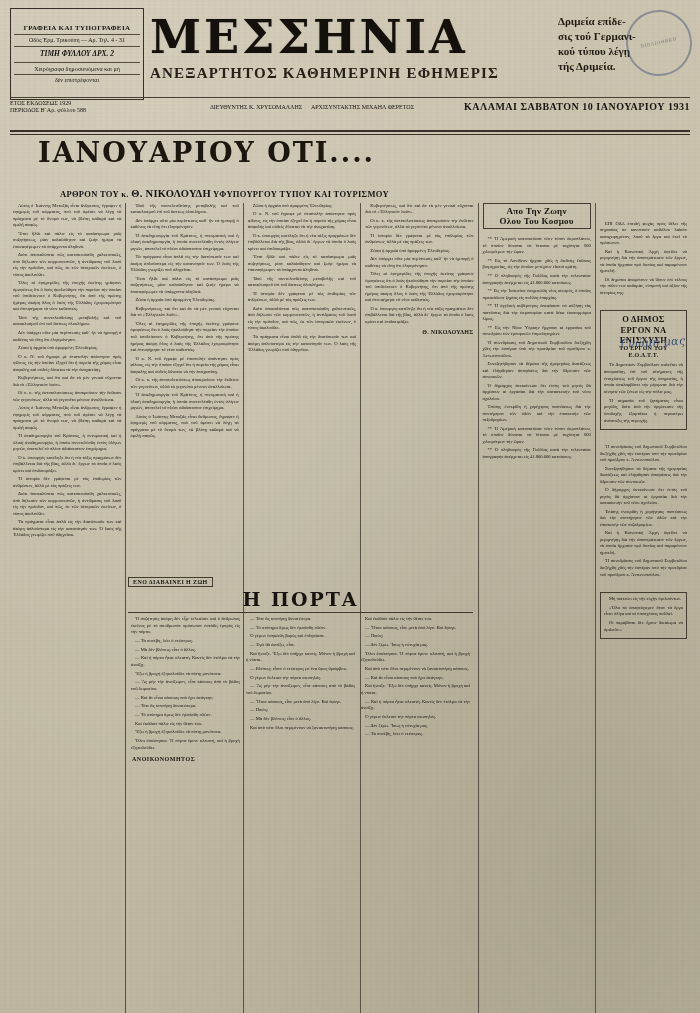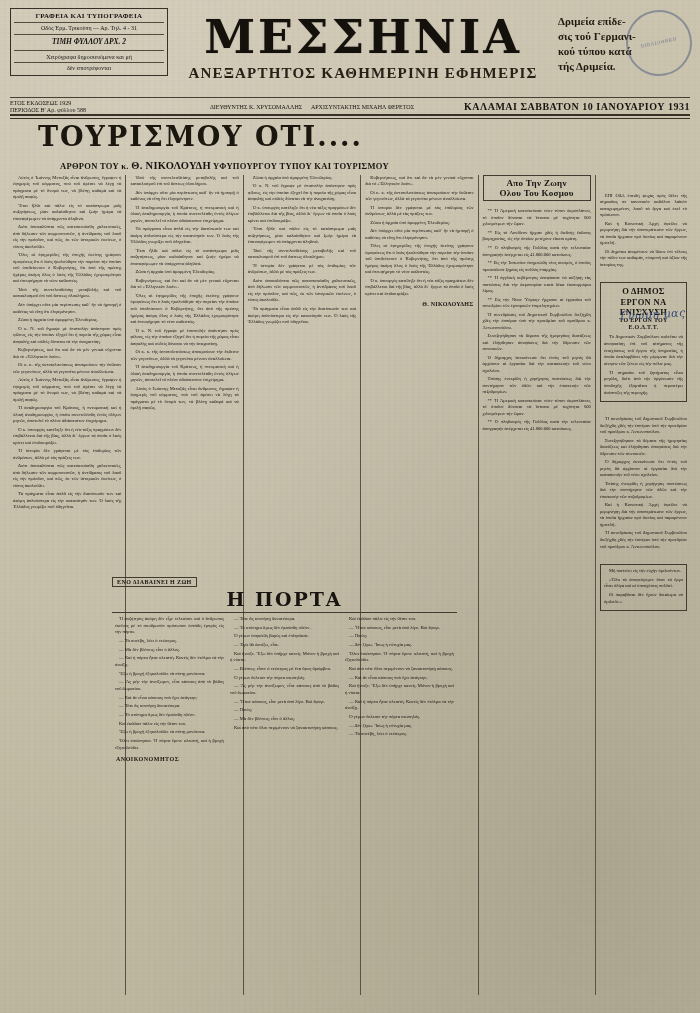--- a/index.html
+++ b/index.html
@@ -30,31 +30,31 @@
     mix-blend-mode:multiply;
     opacity:.8;
   }
 
   
   .masthead{
     display:flex;align-items:flex-start;justify-content:space-between;
     height:86px;
   }
   .mast-left{
-    width:158px;border:1px solid #3a332a;
-    padding:2px 3px;box-sizing:border-box;
+    width:134px;border:1px solid #3a332a;
+    padding:14px 3px;box-sizing:border-box;
     font-size:6.5px;line-height:1.45;text-align:center;
   }
   .mast-left .l1{font-weight:bold;letter-spacing:.4px;font-size:7px;border-bottom:1px solid #554c40;padding-bottom:1px;}
   .mast-left .l2{font-size:6px;border-bottom:1px solid #554c40;padding:1px 0;}
   .mast-left .l3{font-weight:bold;font-size:7.5px;padding:2px 0;border-bottom:1px solid #554c40;font-style:italic;}
   .mast-left .l4{font-size:6px;padding:2px 0 1px 0;}
   .mast-left .l5{font-size:6px;border-top:1px solid #554c40;padding-top:1px;}
 
-  .mast-center{flex:1;text-align:center;padding:0 6px;}
+  .mast-center{flex:1;padding:0 6px;}
   .title{
     font-family:"DejaVu Serif", serif;
     font-weight:bold;
     font-size:46px;
     letter-spacing:3px;
     line-height:1;
     margin-top:6px;
     color:#16120d;
     text-shadow:0 0 1px rgba(0,0,0,.35);
   }
@@ -63,36 +63,36 @@
     margin-top:5px;color:#2a2219;
   }
   .mast-right{
     width:132px;font-size:11px;line-height:1.35;
     font-weight:bold;padding-top:6px;color:#231c14;
   }
 
   .mast-rule{border-top:1px solid #4a4236;margin:3px 0 2px 0;}
   .mast-meta{
     display:flex;justify-content:space-between;align-items:center;
-    font-size:6px;line-height:1.2;padding-bottom:0;
+    font-size:6px;line-height:1.2;padding-bottom:16px;
   }
   .mast-meta .mid{flex:1;text-align:center;font-size:6px;}
   .mast-meta .issue{text-align:left;width:150px;}
   .mast-meta .date{text-align:right;font-size:10px;font-weight:bold;letter-spacing:.5px;}
   .mast-rule2{border-top:2px solid #3a332a;border-bottom:1px solid #3a332a;height:2px;margin-bottom:4px;}
 
   
   .headline-wrap{text-align:left;padding-left:28px;}
   .headline{
     font-family:"DejaVu Serif", serif;
     font-size:27px;font-weight:bold;letter-spacing:2px;color:#1d1810;
     line-height:1.05;
   }
   .byline{
-    font-size:8.5px;font-weight:bold;letter-spacing:.3px;margin-top:8px;padding-left:22px;
+    font-size:8.5px;font-weight:bold;letter-spacing:.3px;margin-top:20px;padding-left:22px;
   }
   .byline .nm{font-size:10.5px;}
 
   
   .content{
     display:flex;
     margin-top:4px;
     height:820px;
   }
   .col{
@@ -123,21 +123,21 @@
     line-height:1.15;
     padding:2px 1px;
     margin-bottom:7px;
     letter-spacing:.3px;
   }
   .sig{text-align:right;font-weight:bold;font-size:6px;margin-top:3px;letter-spacing:.3px;}
 
   
   .feature{
     position:absolute;
-    left:112px;
+    left:128px;
     top:570px;
     width:345px;
     box-sizing:border-box;
   }
   .feature-label{
     border:1px solid #443c31;
     display:inline-block;
     font-size:6px;font-weight:bold;
     padding:1px 4px;margin-bottom:1px;letter-spacing:.4px;
   }
@@ -203,21 +203,21 @@
     </div>
 
     <div class="mast-center">
       <div class="title">ΜΕΣΣΗΝΙΑ</div>
       <div class="subtitle">ΑΝΕΞΑΡΤΗΤΟΣ ΚΑΘΗΜΕΡΙΝΗ ΕΦΗΜΕΡΙΣ</div>
     </div>
 
     <div class="mast-right">
       <div>Δριμεία επίδε-</div>
       <div>σις τού Γερμανι-</div>
-      <div>κού τύπου κατά</div>
+      <div>κού τύπου λέγῃ</div>
       <div>τής Δριμεία.</div>
     </div>
   </div>
 
   <div class="mast-rule"></div>
   <div class="mast-meta">
     <div class="issue">
       <div>ΕΤΟΣ ΕΚΔΟΣΕΩΣ 1929</div>
       <div>ΠΕΡΙΟΔΟΣ Β'  Αρ. φύλλου 588</div>
     </div>
@@ -227,21 +227,21 @@
       <span>ΑΡΧΙΣΥΝΤΑΚΤΗΣ  ΜΙΧΑΗΛ ΦΕΡΕΤΟΣ</span>
     </div>
     <div class="date">
       <span>ΚΑΛΑΜΑΙ</span>
       <span>ΣΑΒΒΑΤΟΝ 10 ΙΑΝΟΥΑΡΙΟΥ 1931</span>
     </div>
   </div>
   <div class="mast-rule2"></div>
 
   <div class="headline-wrap">
-    <div class="headline">ΤΟΥΡΙΣΜΟΥ ΟΤΙ....</div>
+    <div class="headline">ΙΑΝΟΥΑΡΙΟΥ ΟΤΙ....</div>
     <div class="byline">
       <span>ΑΡΘΡΟΝ ΤΟΥ κ.</span>
       <span class="nm">Θ. ΝΙΚΟΛΟΥΔΗ</span>
       <span>ΥΦΥΠΟΥΡΓΟΥ ΤΥΠΟΥ ΚΑΙ ΤΟΥΡΙΣΜΟΥ</span>
     </div>
   </div>
 
   <div class="content">
 
     <div class="col c1">

